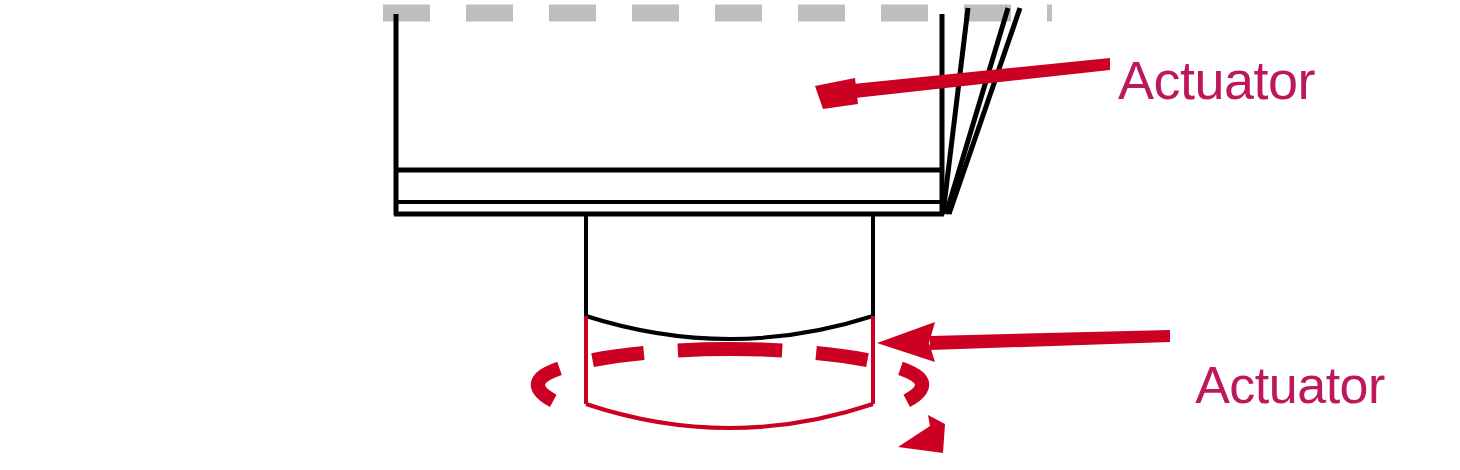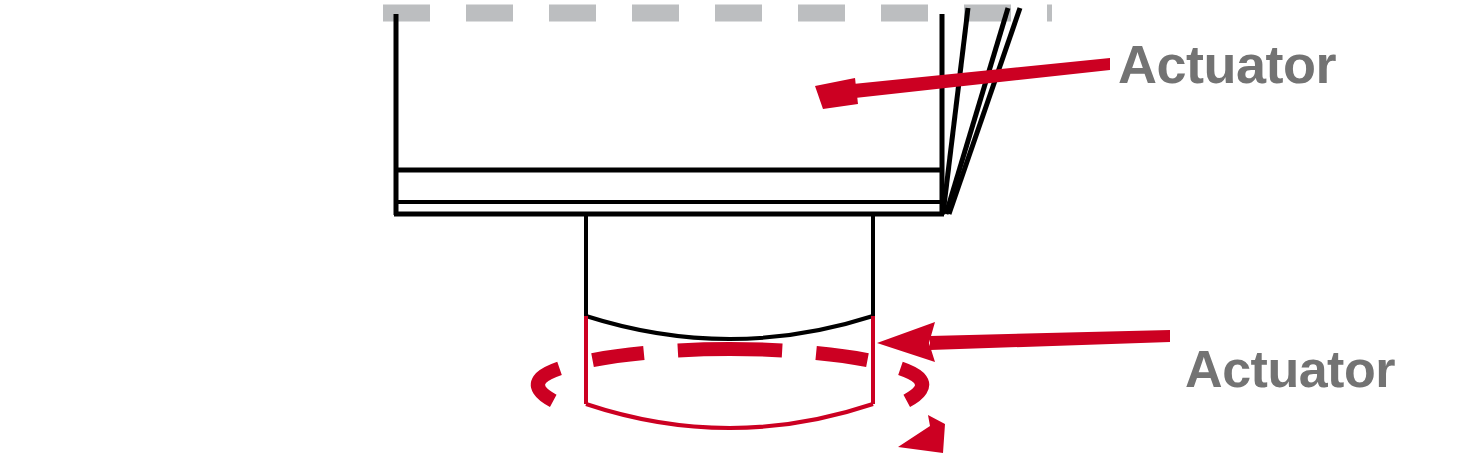--- a/index.html
+++ b/index.html
@@ -21,24 +21,25 @@
     position: absolute;
     left: 0;
     top: 0;
     width: 1460px;
     height: 470px;
     display: block;
   }
   .callout-label {
     position: absolute;
     font-family: "Liberation Sans", sans-serif;
-    font-weight: bold;
-    color: #737373;
+    font-weight: normal;
+    color: #be185d;
     white-space: pre;
     line-height: 1.06;
+    margin-top: 16px;
   }
   #label-actuator {
     left: 1118px;
     top: 36px;
     font-size: 54px;
     letter-spacing: -0.5px;
   }
   #label-actuator-foot {
     left: 1140px;
     top: 232px;

